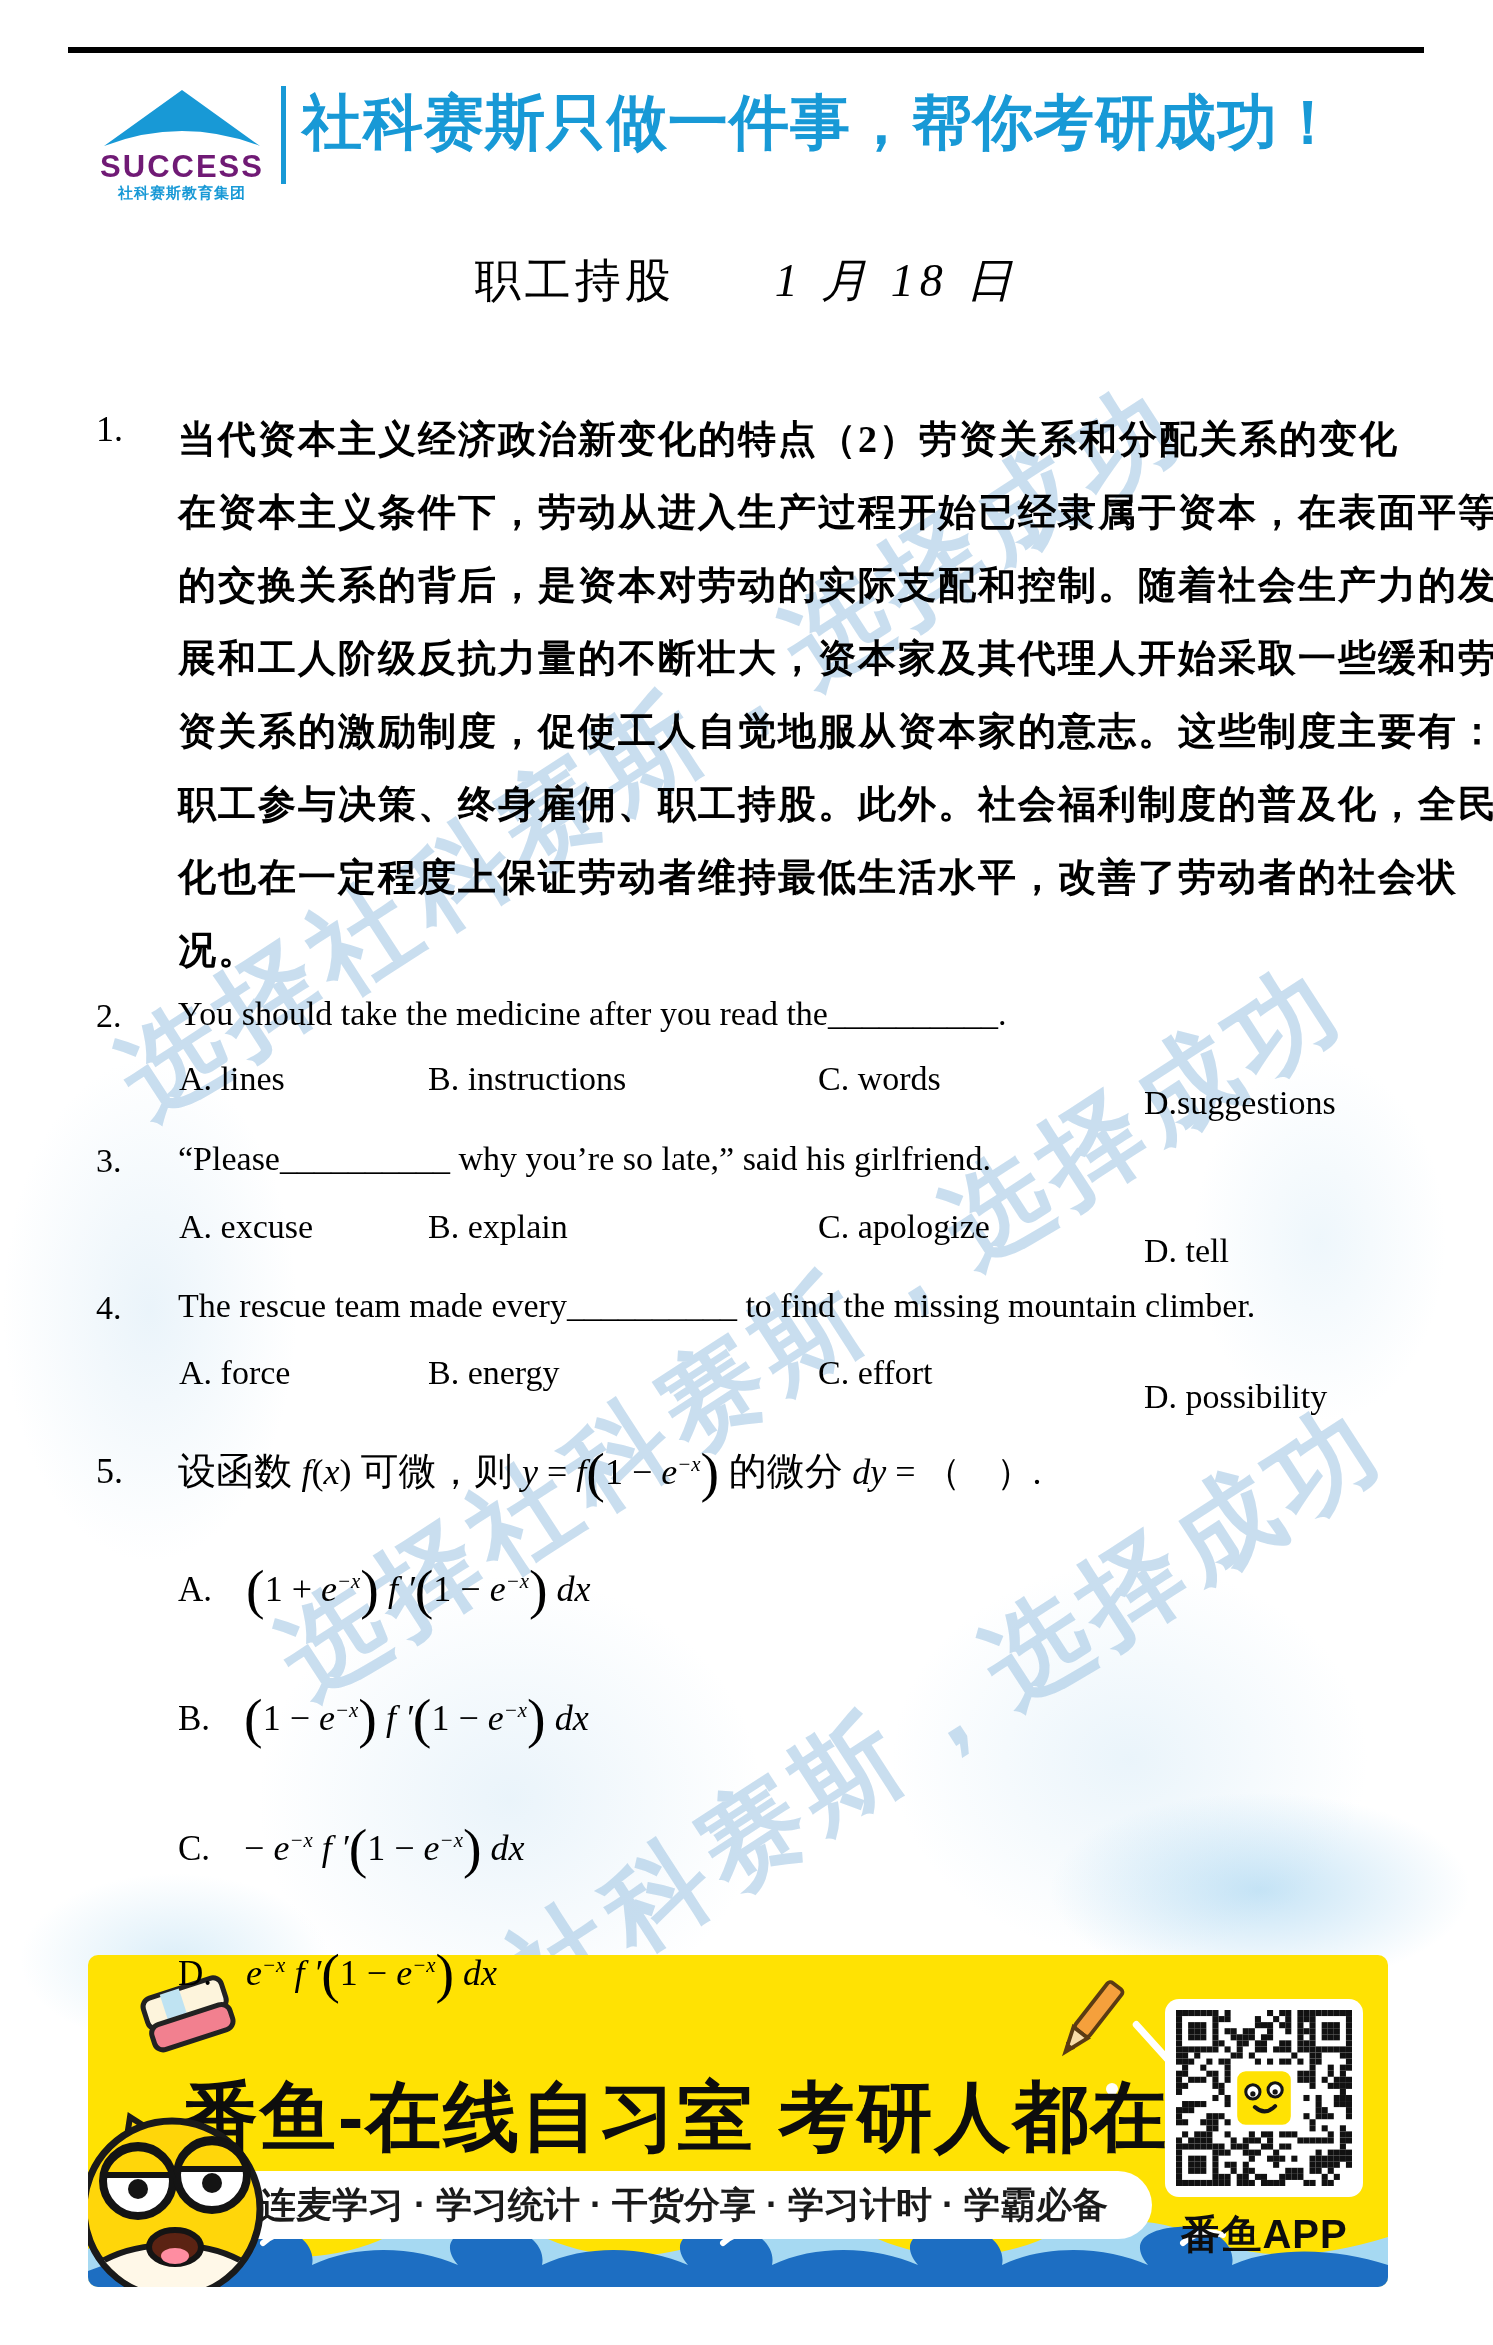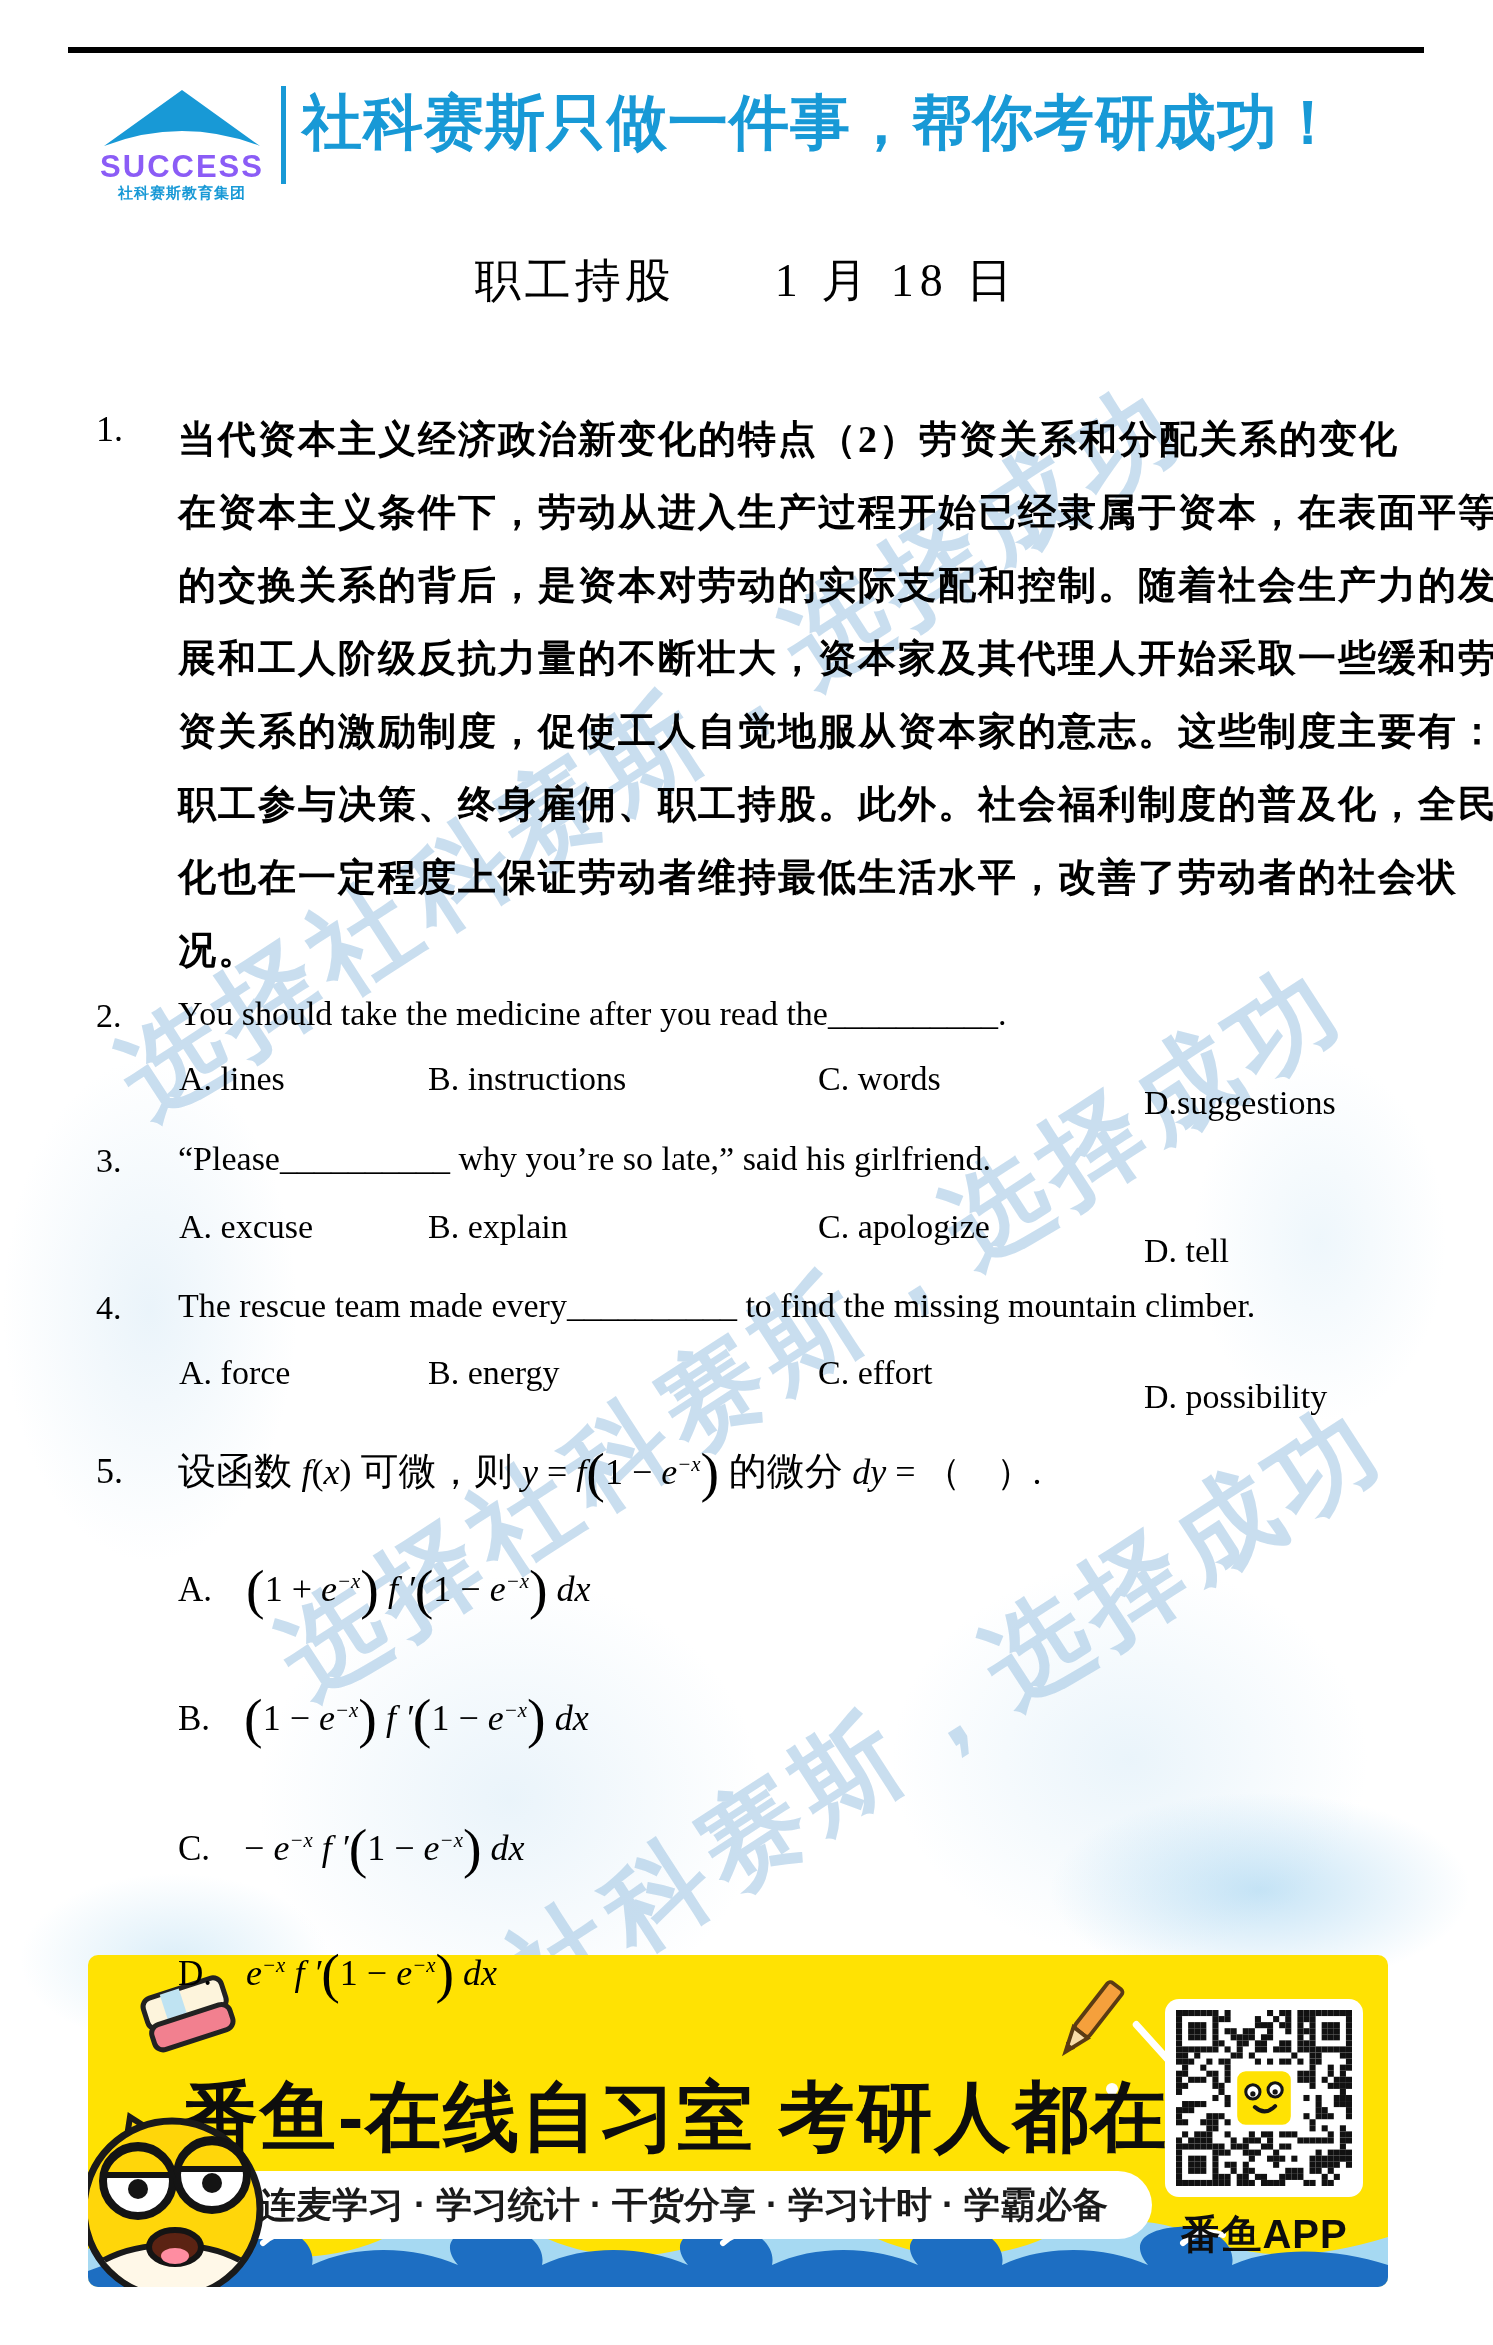--- a/index.html
+++ b/index.html
@@ -33,21 +33,21 @@
   .logo-tri { left:100px; top:88px; width:164px; height:62px; }
   .brand { left:98px; top:149px; width:168px; text-align:center;
            font-family:"Liberation Sans",sans-serif; font-weight:900; font-size:31px; letter-spacing:2px; }
   .brand-sub { left:98px; top:184px; width:168px; text-align:center;
            font-family:"Liberation Sans",sans-serif; font-weight:700; font-size:15px; letter-spacing:1px; }
   .logo-divider { left:281px; top:86px; width:5px; height:98px; }
   .slogan { left:302px; top:83px; font-family:"Liberation Sans","DejaVu Sans",sans-serif;
             font-weight:900; font-size:60px; letter-spacing:1px; white-space:nowrap;text-align:right; }
   
   .doc-title { left:0; top:250px; width:100%; text-align:center; font-size:46px; letter-spacing:4px; white-space:nowrap; }
-  .doc-title .date { margin-left:100px; letter-spacing:6px; }
+  .doc-title .date { margin-left:100px; letter-spacing:6px;font-style:italic; }
   
   .qnum { left:96px; width:60px; font-size:36px; }
   .q1-lines { left:178px; top:403px; width:1260px; font-size:38px; line-height:73px; letter-spacing:2px; }
   .q1-lines div { height:73px; white-space:nowrap;font-weight:bold; }
   .stem { left:178px; font-size:34px; white-space:nowrap; }
   .opts { left:0; width:1493px; height:52px; font-size:34px; }
   .opts span { position:absolute; white-space:nowrap;text-align:center; }
   .oA { left:179px; } .oB { left:428px; } .oC { left:818px; } .oD { left:1144px;margin-top:24px; }
   
   .math { font-size:36px; white-space:nowrap; }
@@ -92,21 +92,21 @@
   <div class="blob b6"></div>
 
   <div class="wm wm1" style="color: rgba(152, 191, 224, 0.52);">选择社科赛斯，选择成功</div>
   <div class="wm wm2" style="color: rgba(152, 191, 224, 0.52);">选择社科赛斯，选择成功</div>
   <div class="wm wm3" style="color: rgba(152, 191, 224, 0.52);">选择社科赛斯，选择成功</div>
 
   <div class="ct top-rule"></div>
   <svg class="ct logo-tri" viewBox="0 0 164 62">
     <path d="M82,2 L160,58 Q82,28 4,58 Z" fill="#1899d6"></path>
   </svg>
-  <div class="ct brand" style="color: #8b5cf6; text-align: center;">SUCCESS</div>
+  <div class="ct brand" style="color: #701a75; text-align: center;">SUCCESS</div>
   <div class="ct brand-sub" style="color: rgb(24, 153, 214);">社科赛斯教育集团</div>
   <div class="ct logo-divider" style="background: rgb(24, 153, 214);"></div>
   <div class="ct slogan" style="color: rgb(24, 153, 214);">社科赛斯只做一件事，帮你考研成功！</div>
 
   <div class="ct doc-title">
     <span>职工持股</span><span class="date">1 月 18 日</span>
   </div>
 
   <div class="ct qnum" style="top:408px">1.</div>
   <div class="ct q1-lines">

